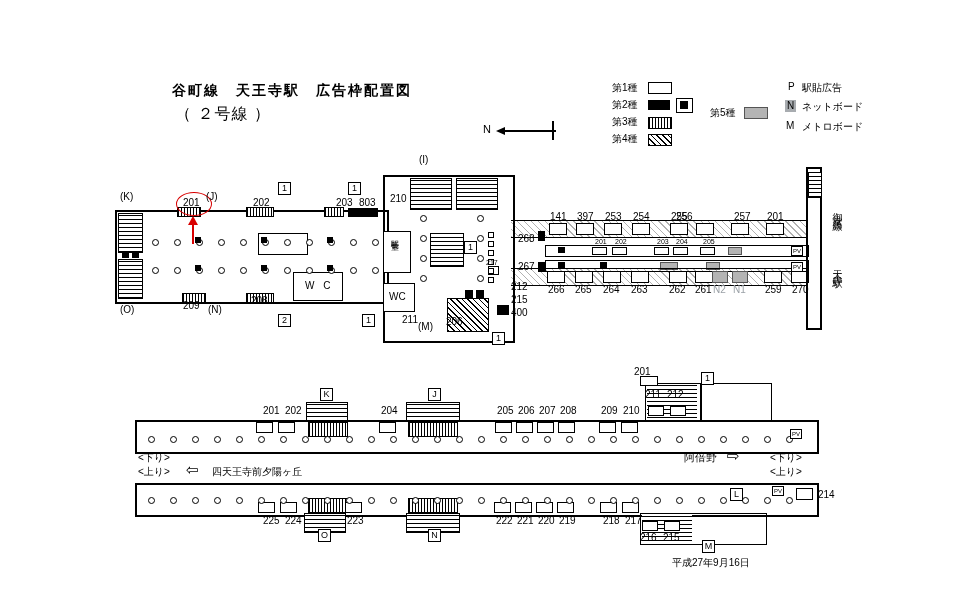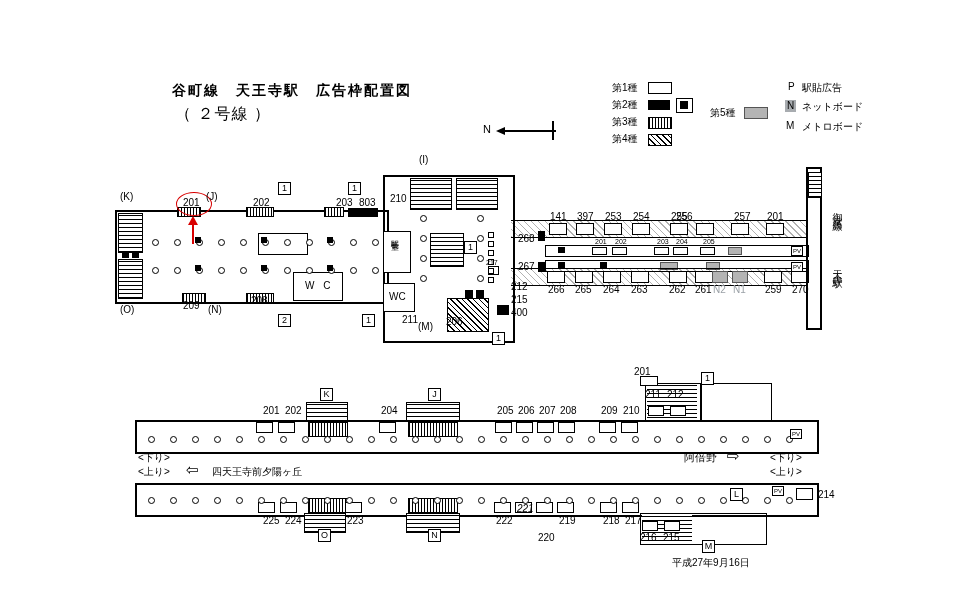--- a/index.html
+++ b/index.html
@@ -351,22 +351,22 @@
       <span class="lbl" style="left: 727px; top: 448px; font-size: 15px;">⇨</span>
       <span class="lbl" style="left: 770px; top: 453px;">&lt;下り&gt;</span>
       <span class="lbl" style="left: 138px; top: 467px;">&lt;上り&gt;</span>
       <span class="lbl" style="left: 186px; top: 462px; font-size: 15px;">⇦</span>
       <span class="lbl" style="left: 212px; top: 467px;">四天王寺前夕陽ヶ丘</span>
       <span class="lbl" style="left: 770px; top: 467px;">&lt;上り&gt;</span>
       <span class="lbl" style="left: 263px; top: 516px;">225</span>
       <span class="lbl" style="left: 285px; top: 516px;">224</span>
       <span class="lbl" style="left: 347px; top: 516px;">223</span>
       <span class="lbl" style="left: 496px; top: 516px;">222</span>
-      <span class="lbl" style="left: 517px; top: 504px; font-style: italic;">221</span>
-      <span class="lbl" style="left: 538px; top: 516px; margin-top: 17px;">220</span>
+      <span class="lbl" style="left: 517px; top: 516px;">221</span>
+      <span class="lbl" style="left: 538px; top: 516px;">220</span>
       <span class="lbl" style="left: 559px; top: 516px;">219</span>
       <span class="lbl" style="left: 603px; top: 516px;">218</span>
       <span class="lbl" style="left: 625px; top: 516px;">217</span>
       <span class="lbl" style="left: 640px; top: 533px;">216</span>
       <span class="lbl" style="left: 663px; top: 533px;">215</span>
       <span class="lbl" style="left: 818px; top: 490px;">214</span>
     </div>
   <div class="renderlayer">
       <span class="boxlbl" style="left: 278px; top: 182px;">1</span>
       <span class="boxlbl" style="left: 348px; top: 182px;">1</span>

